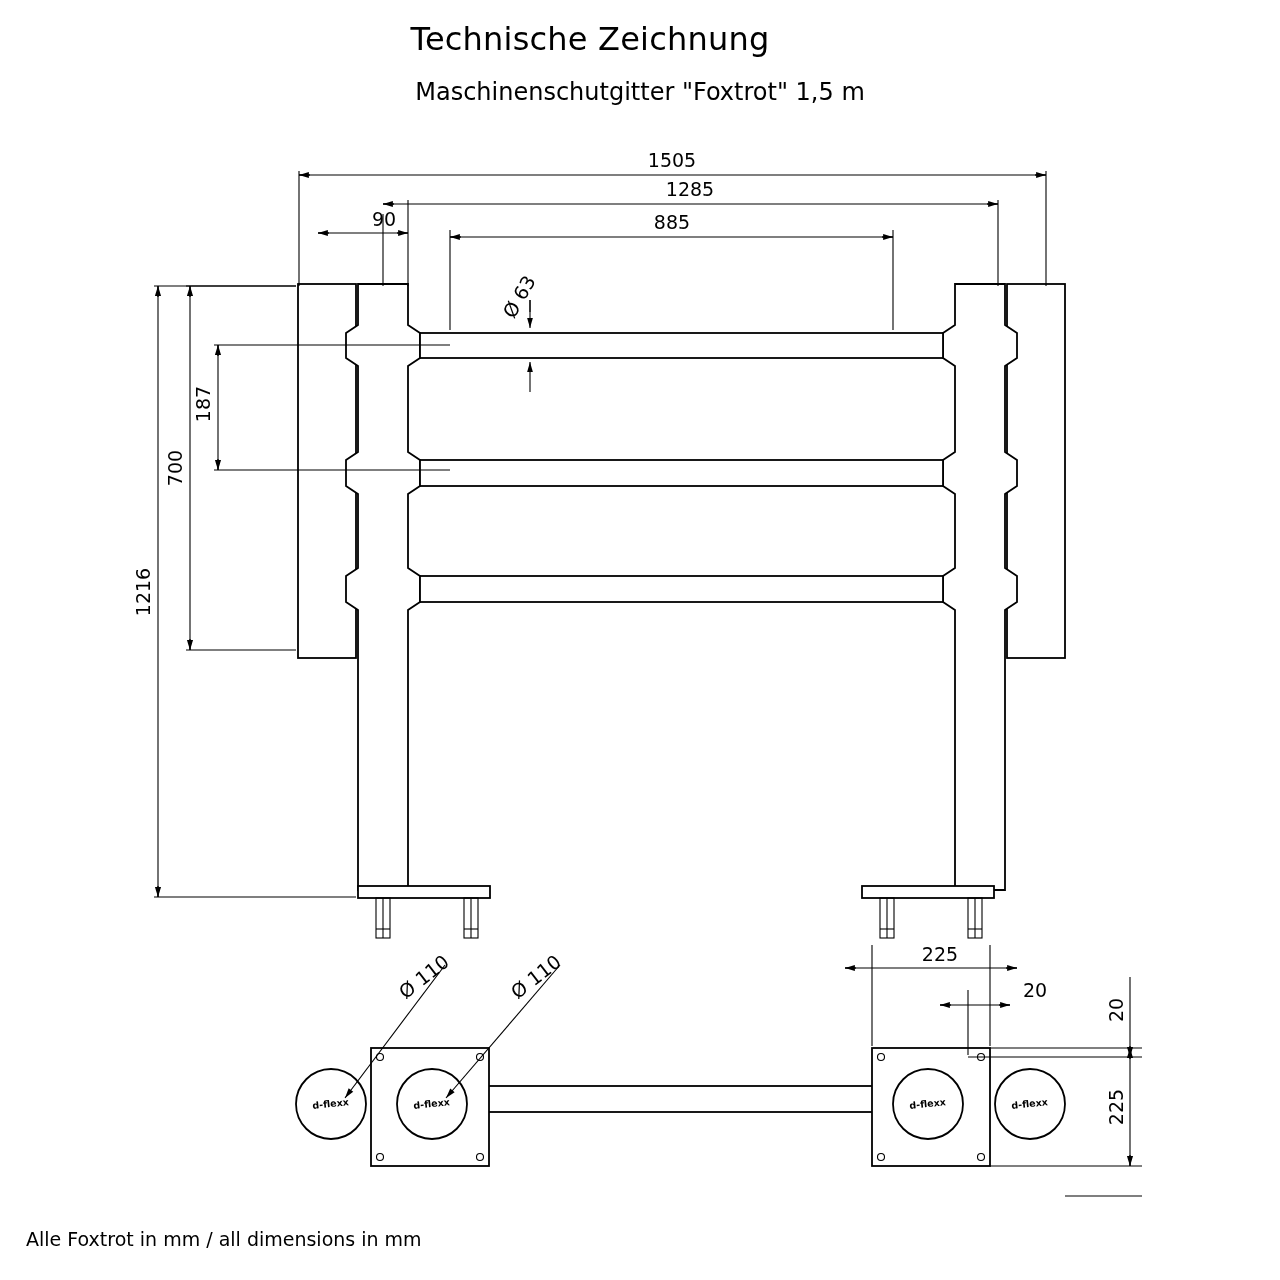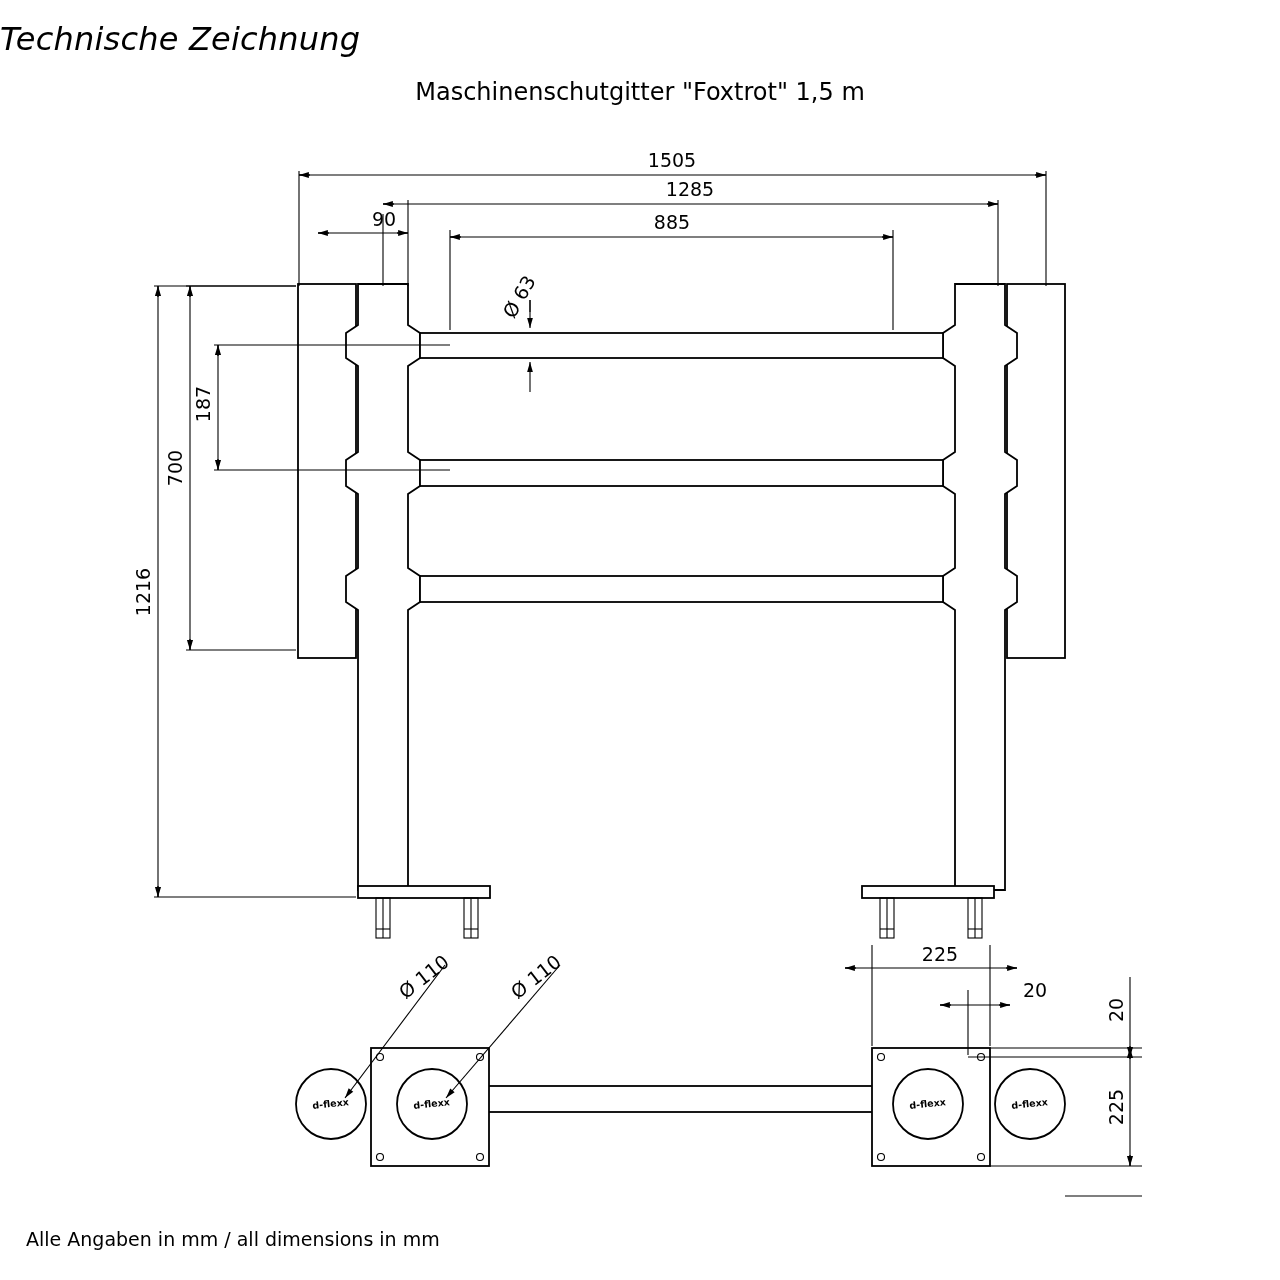--- a/index.html
+++ b/index.html
@@ -17,23 +17,23 @@
   #sheet {
     position: relative;
     width: 1280px;
     height: 1280px;
   }
   .title-main {
     position: absolute;
     left: 0;
     top: 20px;
     width: 1180px;
+    text-align: center;
     font-size: 32px;
     letter-spacing: 0.2px;
-    font-style: italic;
   }
   .title-sub {
     position: absolute;
     left: 0;
     top: 78px;
     width: 1280px;
     text-align: center;
     font-size: 24px;
   }
   .footnote {
@@ -61,21 +61,21 @@
     fill: #000;
   }
 </style>
 </head>
 <body>
 
 <div id="sheet">
 
   <div class="title-main">Technische Zeichnung</div>
   <div class="title-sub">Maschinenschutgitter "Foxtrot" 1,5 m</div>
-  <div class="footnote">Alle Angaben in mm / all dimensions in mm</div>
+  <div class="footnote">Alle Foxtrot in mm / all dimensions in mm</div>
 
   <svg id="drawing" width="1280" height="1280" viewBox="0 0 1280 1280">
 
     <defs>
       <marker id="arrL" markerWidth="12" markerHeight="10" refX="10" refY="5" orient="auto">
         <path d="M10,5 L0,5" stroke="#000" stroke-width="1.2"></path>
         <path d="M10,5 L1,2.2 L1,7.8 Z" fill="#000"></path>
       </marker>
       <marker id="arrR" markerWidth="12" markerHeight="10" refX="2" refY="5" orient="auto">
         <path d="M2,5 L12,5" stroke="#000" stroke-width="1.2"></path>

